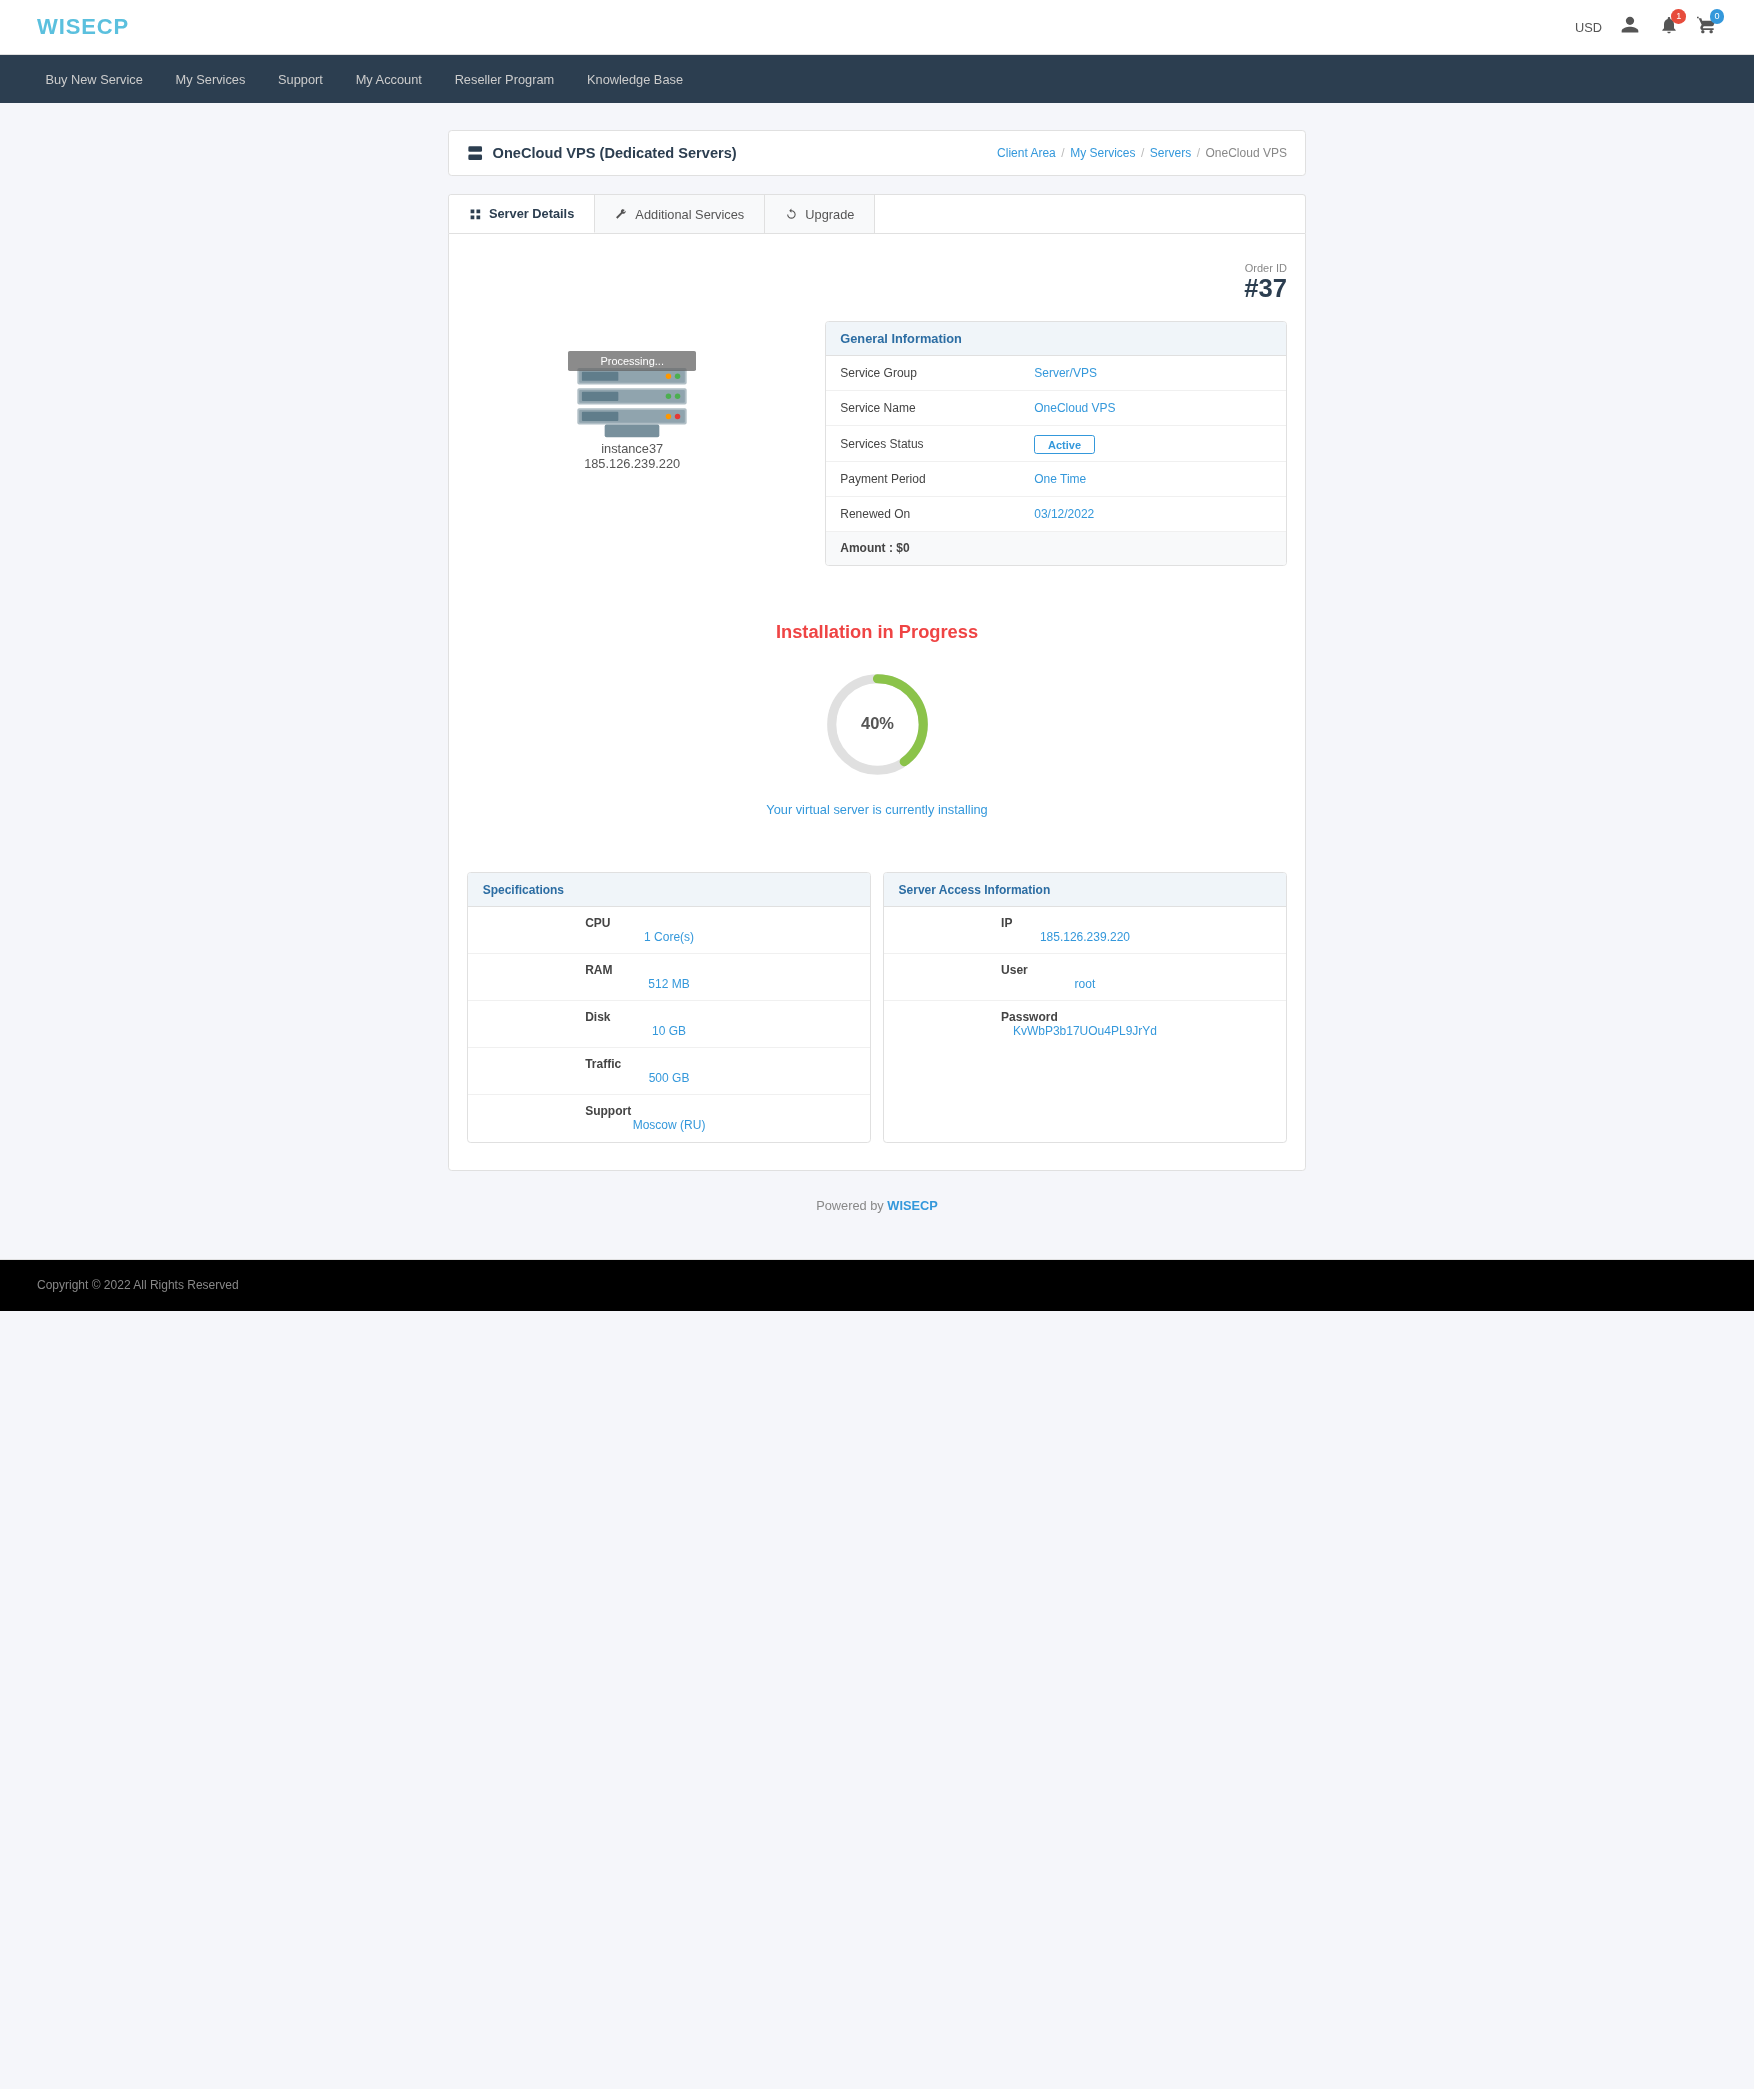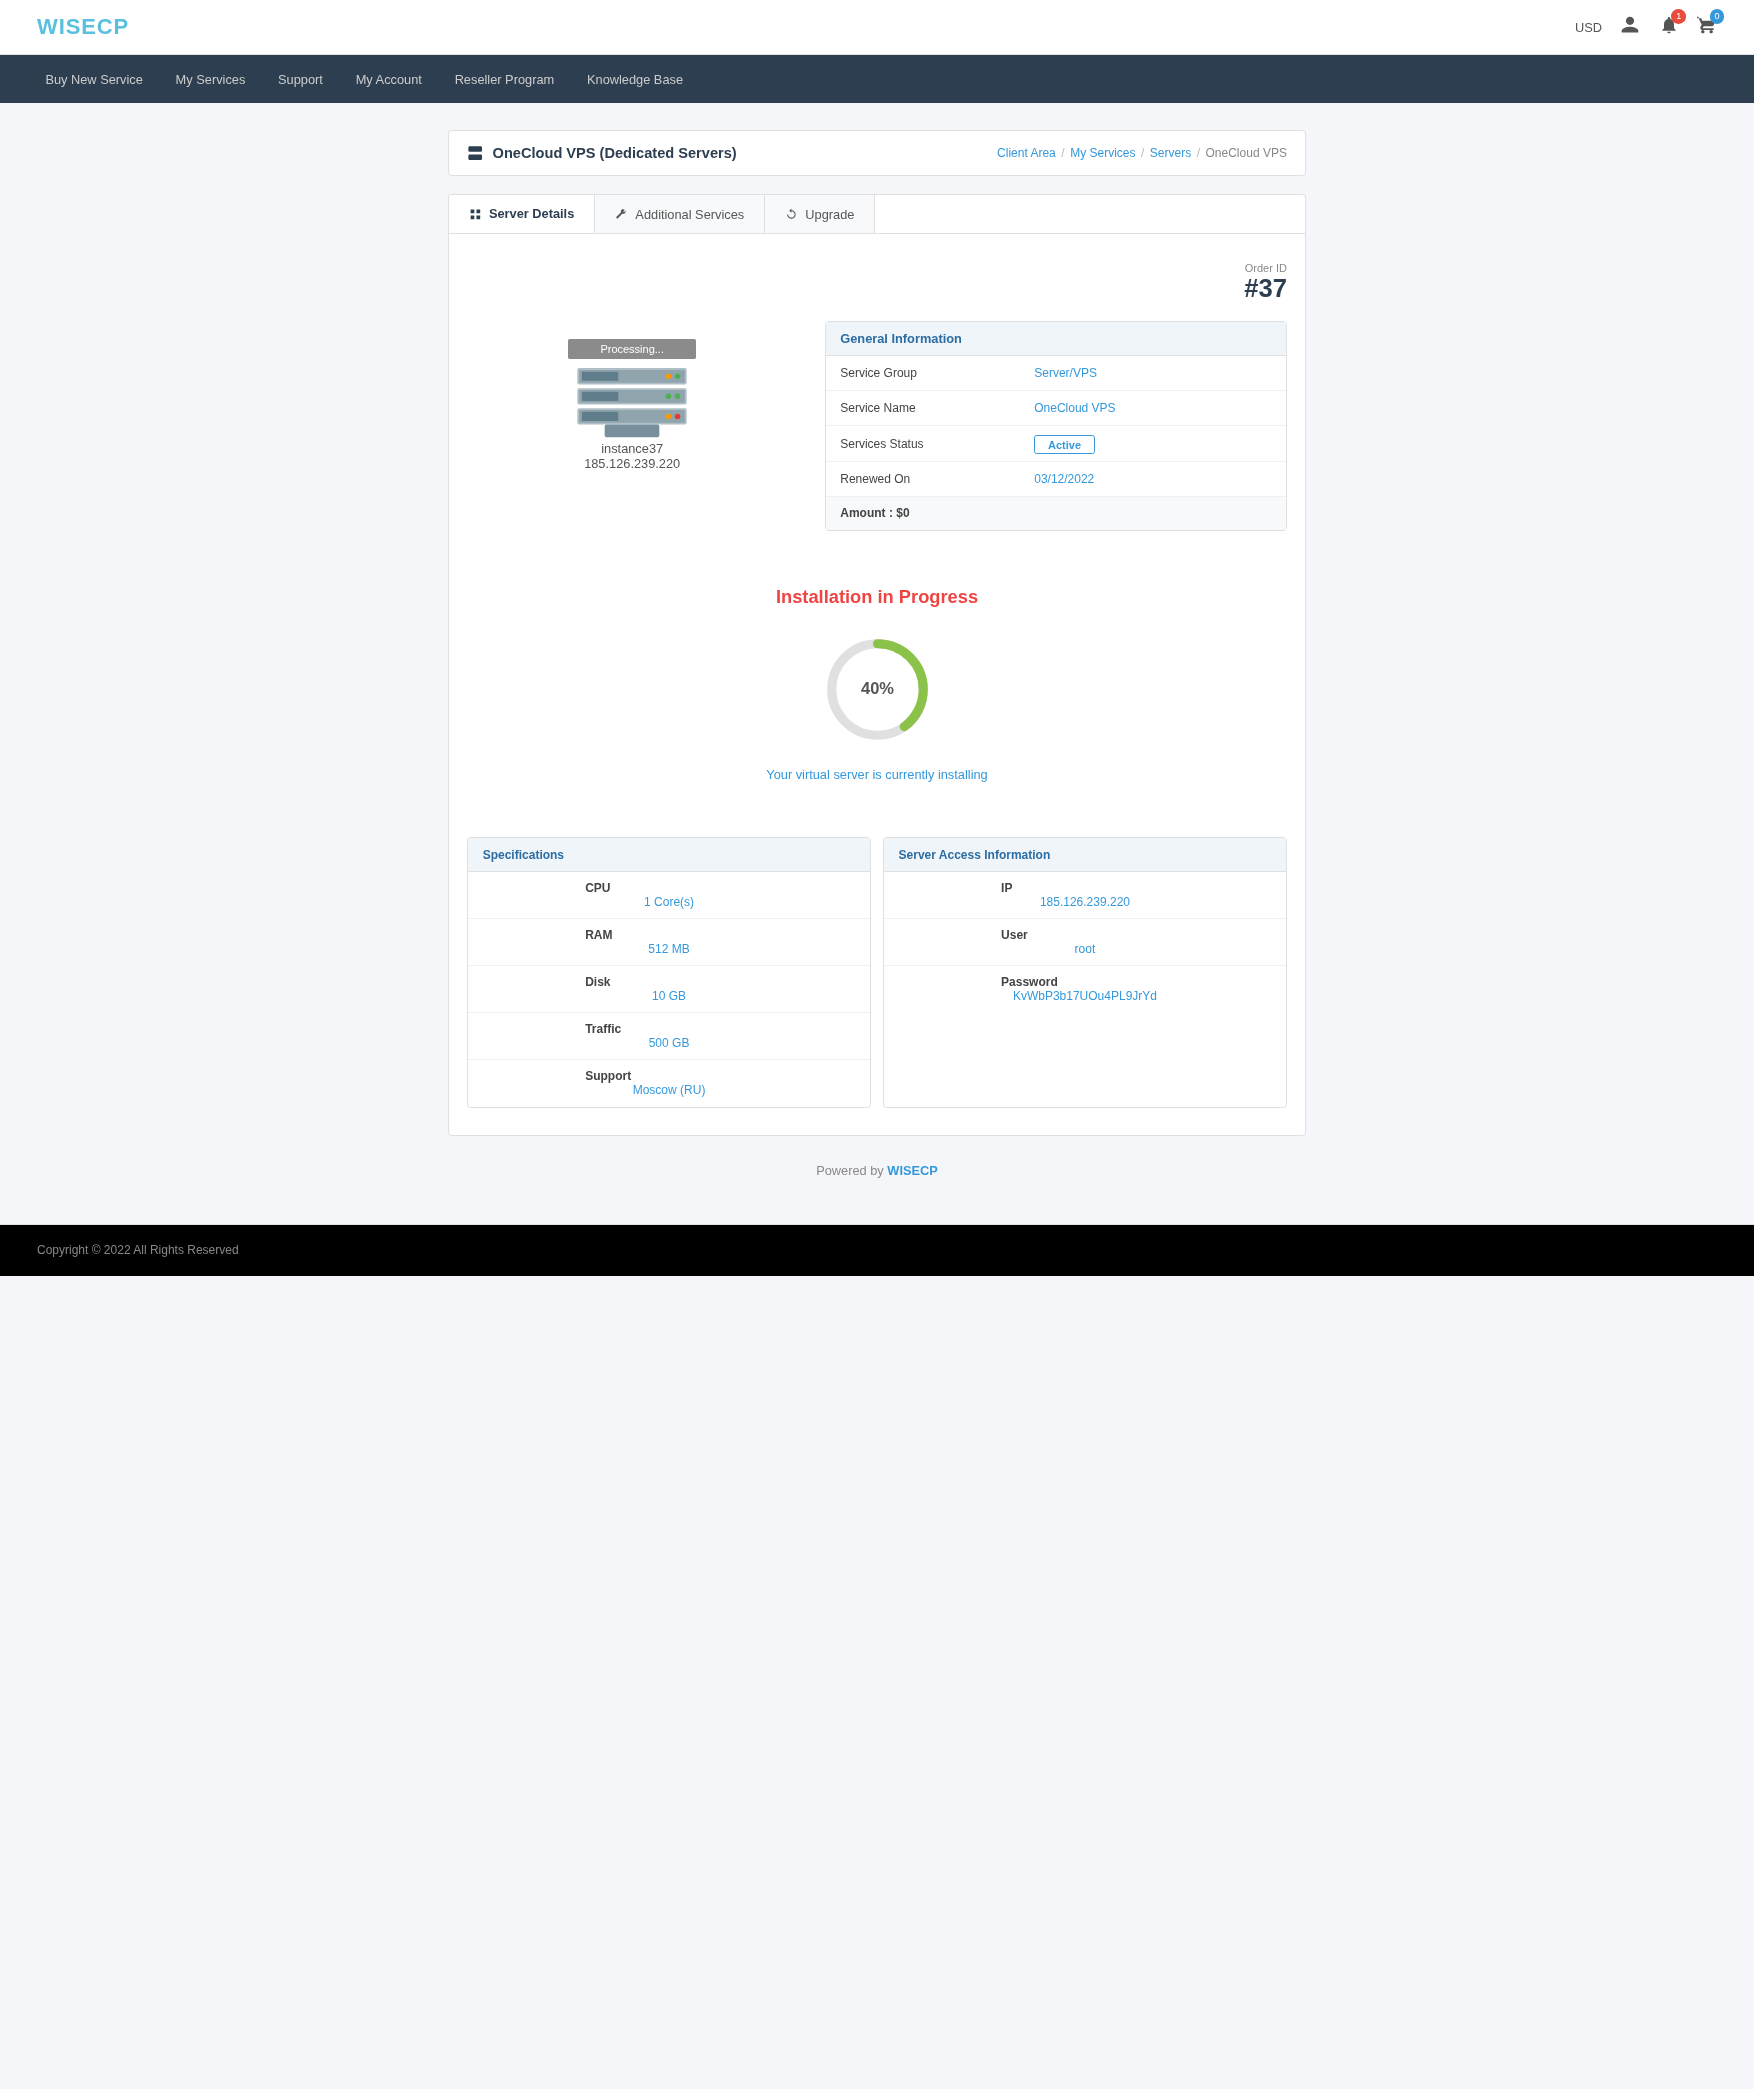--- a/index.html
+++ b/index.html
@@ -174,21 +174,21 @@
       align-items: center;
       padding: 18.3px;
     }
     .processing-img {
       position: relative;
       width: 128px;
       height: 91px;
     }
     .processing-badge {
       position: absolute;
-      top: 0;
+      top: 12px;
       left: 0;
       right: 0;
       background: rgba(100,100,100,0.75);
       color: #fff;
       font-size: 11px;
       padding: 3.7px 7.3px;
       text-align: center;
       border-radius: 1.8px;
     }
     .server-svg {
@@ -468,20 +468,24 @@
           <div class="info-label">Service Name</div>
           <div class="info-value">OneCloud VPS</div>
         </div>
         <div class="info-row">
           <div class="info-label">Services Status</div>
           <div>
             <span class="status-badge-active">Active</span>
           </div>
         </div>
         <div class="info-row">
+          <div class="info-label">Payment Period</div>
+          <div class="info-value">One Time</div>
+        </div>
+        <div class="info-row">
           <div class="info-label">Renewed On</div>
           <div class="info-value">03/12/2022</div>
         </div>
         <div class="amount-row">Amount : $0</div>
       </div>
     </div>
 
     <div class="installation-section">
       <div class="installation-title">Installation in Progress</div>
       <div class="progress-ring-container">

